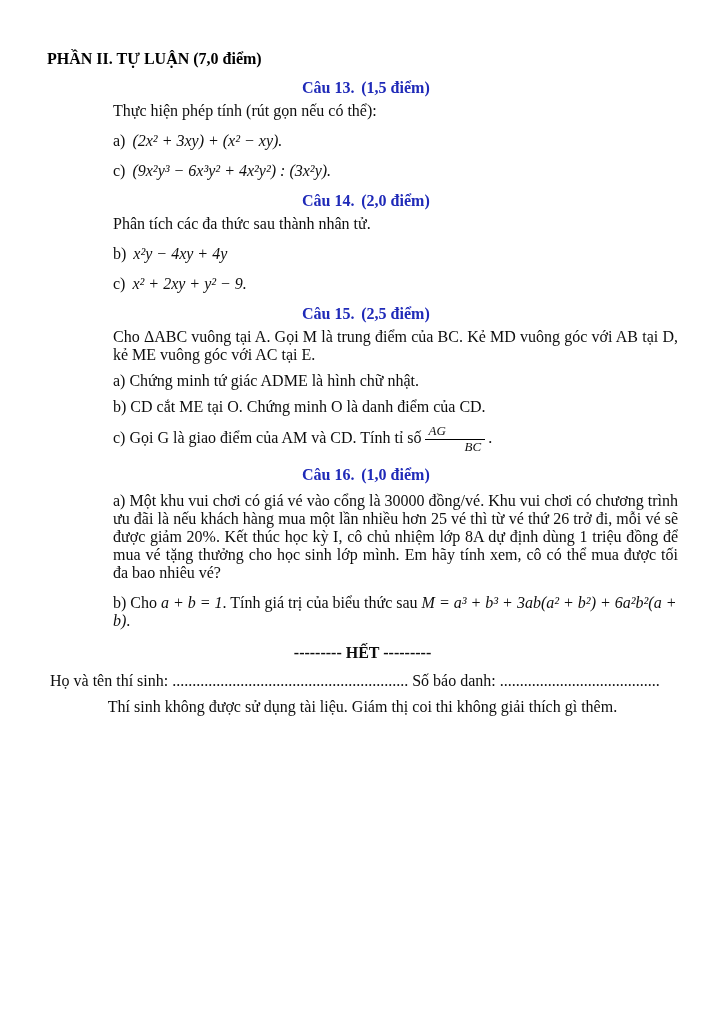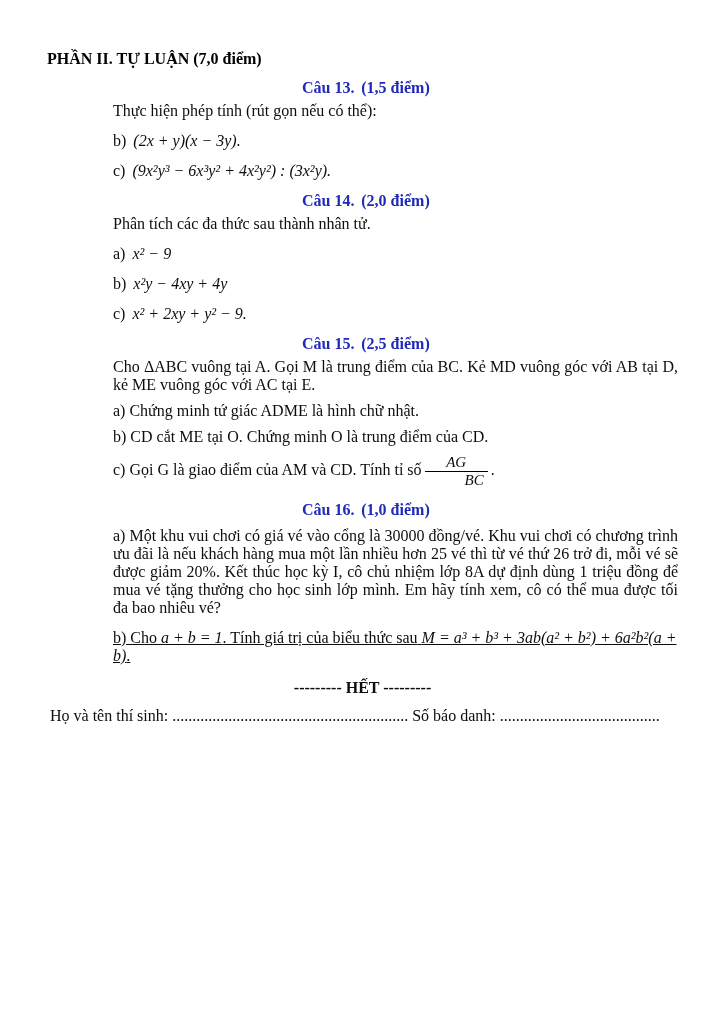--- a/index.html
+++ b/index.html
@@ -32,25 +32,25 @@
   .q-label { display: inline-block; min-width: 66px; }
   .q-body { margin-left: 66px; }
   .q-intro { margin: 0 0 6px 0; text-align: justify; font-family: Liberation Serif, serif; }
   .q-part { margin: 12px 0; }
   .p-label { margin-right: 7px; }
   .math { font-style: italic; }
   .q-para { margin: 8px 0; text-align: justify; }
   .frac {
     display: inline-block;
     vertical-align: middle;
-    text-align: center;
+    text-align: left;
     font-style: italic;
     line-height: 1.15;
     margin: 0 3px;
-    font-size: 15px;
+    font-size: 13px;
   }
   .frac .num { display: block; border-bottom: 1px solid #000; padding: 0 4px; }
   .frac .den { display: block; padding: 0 4px; margin-left: 36px; }
   .footer { margin-top: 6px; }
   .end-marker {
     text-align: center;
     font-weight: bold;
     margin: 14px 0 10px 0;
   }
   .candidate-line {
@@ -69,57 +69,57 @@
 <div class="page">
 
   <h1 class="section-title">PHẦN II. TỰ LUẬN (7,0 điểm)</h1>
 
   <section class="question">
     <div class="q-head">
       <span class="q-label">Câu 13.</span><span class="q-points">(1,5 điểm)</span>
     </div>
     <div class="q-body">
       <p class="q-intro">Thực hiện phép tính (rút gọn nếu có thể):</p>
-      <p class="q-part"><span class="p-label">b)</span><span class="math">(2x + y)(x − 3y).</span></p>
+      <p class="q-part"><span class="p-label">a)</span><span class="math">(2x² + 3xy) + (x² − xy).</span></p>
       <p class="q-part"><span class="p-label">c)</span><span class="math">(9x²y³ − 6x³y² + 4x²y²) : (3x²y).</span></p>
     </div>
   </section>
 
   <section class="question">
     <div class="q-head">
       <span class="q-label">Câu 14.</span><span class="q-points">(2,0 điểm)</span>
     </div>
     <div class="q-body">
       <p class="q-intro">Phân tích các đa thức sau thành nhân tử.</p>
-      <p class="q-part"><span class="p-label">a)</span><span class="math">x² − 9</span></p>
       <p class="q-part"><span class="p-label">b)</span><span class="math">x²y − 4xy + 4y</span></p>
       <p class="q-part"><span class="p-label">c)</span><span class="math">x² + 2xy + y² − 9.</span></p>
     </div>
   </section>
 
   <section class="question">
     <div class="q-head">
       <span class="q-label">Câu 15.</span><span class="q-points">(2,5 điểm)</span>
     </div>
     <div class="q-body">
       <p class="q-intro">Cho ΔABC vuông tại A. Gọi M là trung điểm của BC. Kẻ MD vuông góc với AB tại D, kẻ ME vuông góc với AC tại E.</p>
       <p class="q-part" style="margin:8px 0;"><span>a) Chứng minh tứ giác ADME là hình chữ nhật.</span></p>
-      <p class="q-part" style="margin:8px 0;"><span>b) CD cắt ME tại O. Chứng minh O là trung điểm của CD.</span></p>
+      <p class="q-part" style="margin:8px 0;"><span>b) CD cắt ME tại O. Chứng minh O là danh điểm của CD.</span></p>
       <p class="q-part" style="margin:8px 0;font-family:Liberation Serif, serif;"><span>c) Gọi G là giao điểm của AM và CD. Tính tỉ số</span><span class="frac"><span class="num">AG</span><span class="den">BC</span></span><span>.</span></p>
     </div>
   </section>
 
   <section class="question">
     <div class="q-head">
       <span class="q-label">Câu 16.</span><span class="q-points">(1,0 điểm)</span>
     </div>
     <div class="q-body">
       <p class="q-para"><span>a) Một khu vui chơi có giá vé vào cổng là 30000 đồng/vé. Khu vui chơi có chương trình ưu đãi là nếu khách hàng mua một lần nhiều hơn 25 vé thì từ vé thứ 26 trở đi, mỗi vé sẽ được giảm 20%. Kết thúc học kỳ I, cô chủ nhiệm lớp 8A dự định dùng 1 triệu đồng để mua vé tặng thưởng cho học sinh lớp mình. Em hãy tính xem, cô có thể mua được tối đa bao nhiêu vé?</span></p>
-      <p class="q-part" style="margin:12px 0 12px 0;text-decoration:underline;"><span>b) Cho</span>&nbsp;<span class="math">a + b = 1</span><span>. Tính giá trị của biểu thức sau</span>&nbsp;<span class="math">M = a³ + b³ + 3ab(a² + b²) + 6a²b²(a + b)</span><span>.</span></p>
+      <p class="q-part" style="margin:12px 0 12px 0;"><span>b) Cho</span>&nbsp;<span class="math">a + b = 1</span><span>. Tính giá trị của biểu thức sau</span>&nbsp;<span class="math">M = a³ + b³ + 3ab(a² + b²) + 6a²b²(a + b)</span><span>.</span></p>
     </div>
   </section>
 
   <div class="footer">
     <p class="end-marker">--------- HẾT ---------</p>
     <p class="candidate-line">Họ và tên thí sinh: ........................................................... Số báo danh: ........................................</p>
+    <p class="exam-note">Thí sinh không được sử dụng tài liệu. Giám thị coi thi không giải thích gì thêm.</p>
   </div>
 
 </div>
 
 </body></html>

